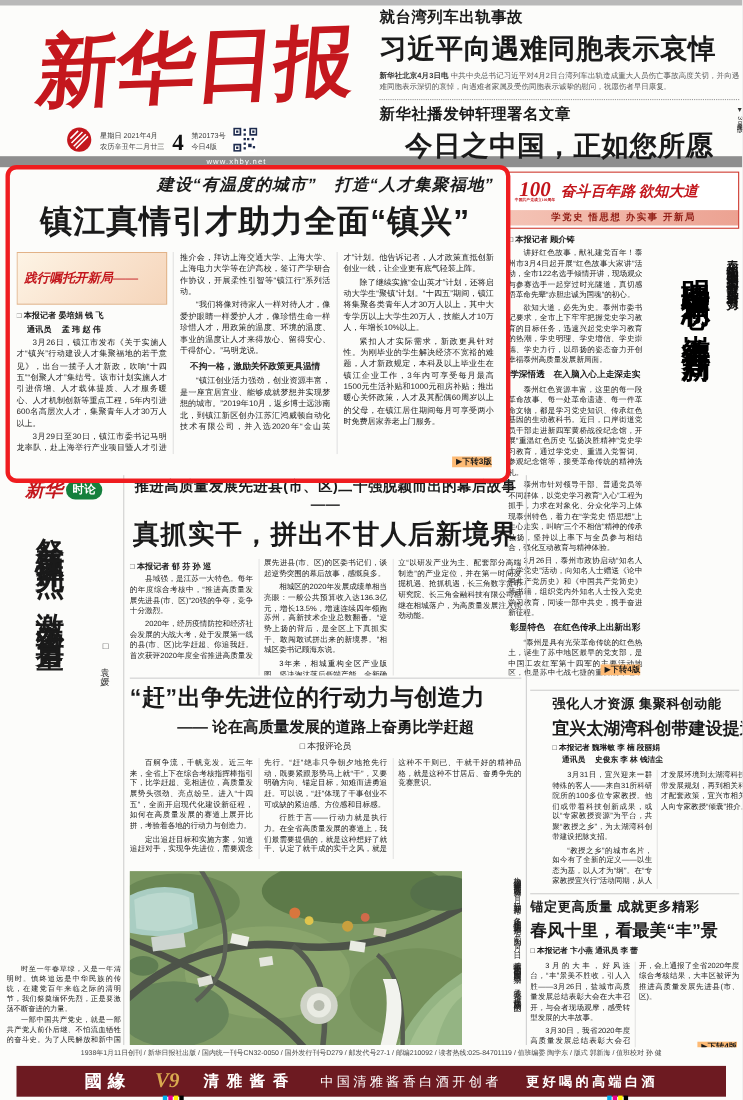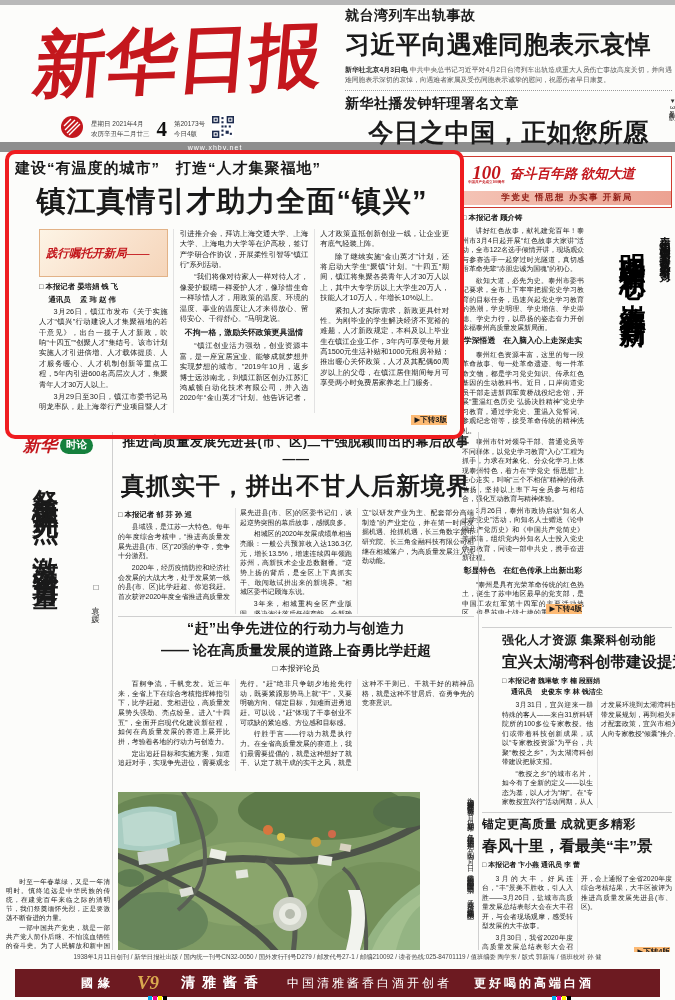--- a/index.html
+++ b/index.html
@@ -31,24 +31,24 @@
   .tr-h2{font-family:"Liberation Serif",serif;font-size:25px;font-weight:900;text-align:center;
          margin-top:3px;letter-spacing:0.5px;white-space:nowrap;}
   .tr-note{position:absolute;right:-4px;top:90px;writing-mode:vertical-rl;font-size:6.3px;color:#333;}
 
   
   .annotation-box{position:absolute;left:5px;top:150px;width:451px;height:281px;
          border:4px solid #ef1c1f;border-radius:10px;z-index:30;pointer-events:none;}
 
   
   .lead{position:absolute;left:15px;top:159px;width:434px;height:266px;overflow:hidden;}
-  .lead-kicker{text-align:left;font-size:15px;font-weight:bold;letter-spacing:1px;}
+  .lead-kicker{text-align:right;font-size:15px;font-weight:bold;letter-spacing:1px;font-style:italic;}
   .lead-headline{text-align:center;font-size:29px;font-weight:900;letter-spacing:1px;margin-top:4px;white-space:nowrap;}
   .lead-cols{margin-top:7px;height:184px;column-count:3;column-gap:12px;column-fill:auto;
-         column-rule:1px solid #e2e2e2;font-size:7.3px;line-height:1.42;text-align:justify;overflow:hidden;margin-left:24px;}
+         column-rule:1px solid #e2e2e2;font-size:7.3px;line-height:1.42;text-align:justify;overflow:hidden;}
   .lead-cols p,.flowp{text-indent:2em;margin:0 0 2px;}
   .bylinep{font-size:7.4px;font-weight:bold;margin:2px 0;text-indent:0 !important;}
   .subhead{font-weight:bold;text-align:center;font-size:7.9px;margin:3px 0;text-indent:0 !important;}
   .banner1{break-inside:avoid;-webkit-column-break-inside:avoid;height:48px;border:1px solid #e2b287;
          background:linear-gradient(135deg,#fdf4e5,#f9e2cd 55%,#f5d5ba);
          display:flex;flex-direction:column;justify-content:center;padding:2px 6px;margin-bottom:5px;box-sizing:border-box;}
   .banner1 .l1{font-family:"Liberation Serif",serif;font-style:italic;font-weight:bold;color:#c3161c;font-size:11.5px;}
   .banner1 .l2{font-family:"Liberation Serif",serif;font-weight:bold;color:#c3161c;font-size:9.5px;text-align:center;margin-top:2px;letter-spacing:0.5px;}
   .cont-marker{position:absolute;right:2px;bottom:0;background:#fdba74;font-size:7.5px;font-weight:bold;padding-left:4px;}
 
@@ -89,21 +89,21 @@
 
   
   .county{position:absolute;left:118px;top:433px;width:356px;height:181px;overflow:hidden;}
   .cty-kicker{font-size:13px;font-weight:bold;text-align:center;letter-spacing:0.5px;}
   .cty-headline{font-size:24px;font-weight:900;text-align:center;margin-top:4px;letter-spacing:1px;white-space:nowrap;}
   .cty-cols{margin-top:6px;height:112px;column-count:3;column-gap:10px;column-fill:auto;
          column-rule:1px solid #e3e3e3;font-size:6.9px;line-height:1.4;text-align:justify;overflow:hidden;}
 
   
   .comm{position:absolute;left:118px;top:620px;width:356px;height:166px;overflow:hidden;}
-  .cm-headline{font-size:14px;font-weight:900;text-align:center;letter-spacing:0.5px;white-space:nowrap;}
+  .cm-headline{font-size:21px;font-weight:900;text-align:left;letter-spacing:0.5px;white-space:nowrap;}
   .cm-sub{font-size:14px;font-weight:bold;text-align:center;margin-top:4px;}
   .cm-by{font-size:8px;text-align:center;margin-top:3px;font-family:"Liberation Serif",serif;}
   .cm-cols{margin-top:5px;height:92px;column-count:3;column-gap:10px;column-fill:auto;
          column-rule:1px solid #e3e3e3;font-size:6.9px;line-height:1.4;text-align:justify;overflow:hidden;}
 
   
   .photo{position:absolute;left:118px;top:792px;width:302px;height:158px;overflow:hidden;background:#7e9a64;}
   .photo-caption{position:absolute;left:424px;top:792px;width:52px;height:158px;writing-mode:vertical-rl;
          font-size:7.2px;line-height:1.6;letter-spacing:1px;color:#222;}
 
@@ -117,21 +117,21 @@
   .sm-cols p{text-indent:2em;margin:0 0 2px;}
 
   
   .dafeng{position:absolute;left:482px;top:816px;width:190px;height:136px;overflow:hidden;}
   .df-colwrap{position:relative;height:84px;}
 
   
   .footer{position:absolute;left:0;top:953px;width:675px;text-align:center;font-size:6.3px;color:#444;}
   .adbar{position:absolute;left:15px;top:969px;width:645px;height:28px;background:#6d1a21;
          display:flex;align-items:center;justify-content:center;gap:22px;color:#fff;}
-  .ad-brand{font-family:"Liberation Serif",serif;font-weight:900;font-size:12px;letter-spacing:5px;}
+  .ad-brand{font-family:"Liberation Serif",serif;font-weight:900;font-size:16px;letter-spacing:5px;}
   .ad-v9{font-family:"Liberation Serif",serif;font-style:italic;font-weight:900;font-size:19px;color:#d9a94f;}
   .ad-tagline{font-weight:bold;font-size:14px;letter-spacing:7px;}
   .ad-slogan1{font-size:12px;letter-spacing:3px;}
   .ad-slogan2{font-size:12px;font-weight:bold;letter-spacing:3px;}
   .regmarks{position:absolute;bottom:0;height:4px;display:flex;gap:1px;}
   .regmarks i{display:block;width:4px;height:4px;}
 </style>
 </head>
 <body>
 

